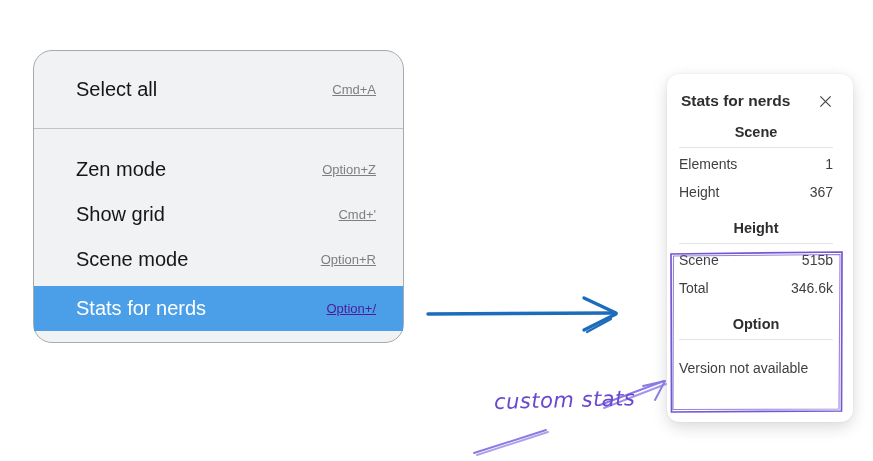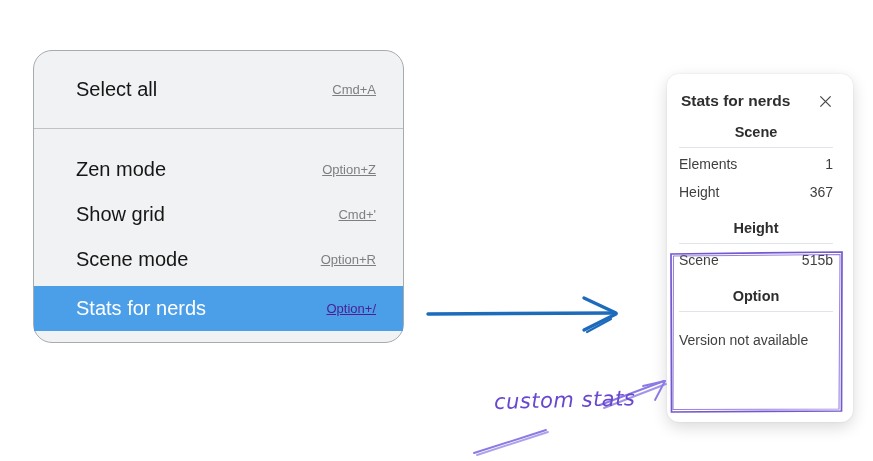--- a/index.html
+++ b/index.html
@@ -109,20 +109,24 @@
       </div>
     </div>
 
     <div class="p-section">
       <div class="p-head">Height</div>
       <div class="p-hr"></div>
       <div class="p-row">
         <span>Scene</span>
         <span>515b</span>
       </div>
+      <div class="p-row">
+        <span>Total</span>
+        <span>346.6k</span>
+      </div>
     </div>
 
     <div class="p-section">
       <div class="p-head">Option</div>
       <div class="p-hr"></div>
       <div class="p-note">Version not available</div>
     </div>
   </div>
 
   <svg class="overlay" viewBox="0 0 873 461">

